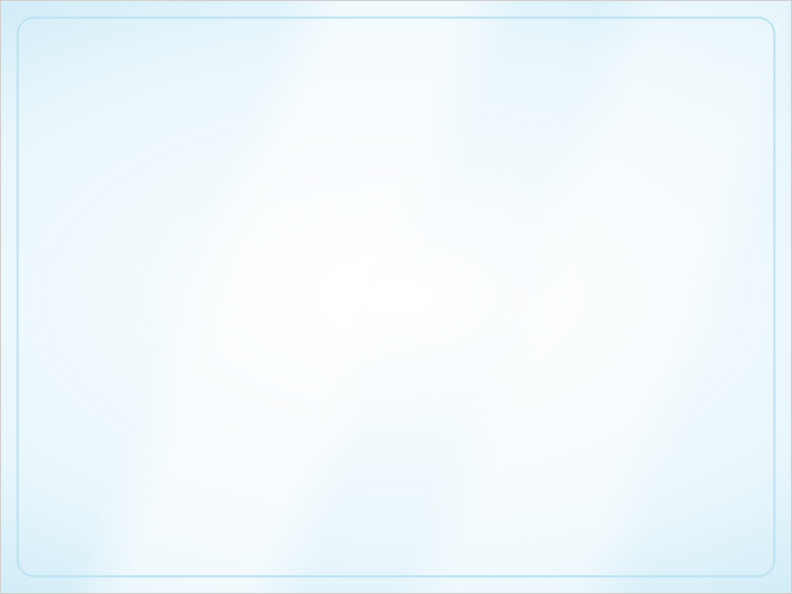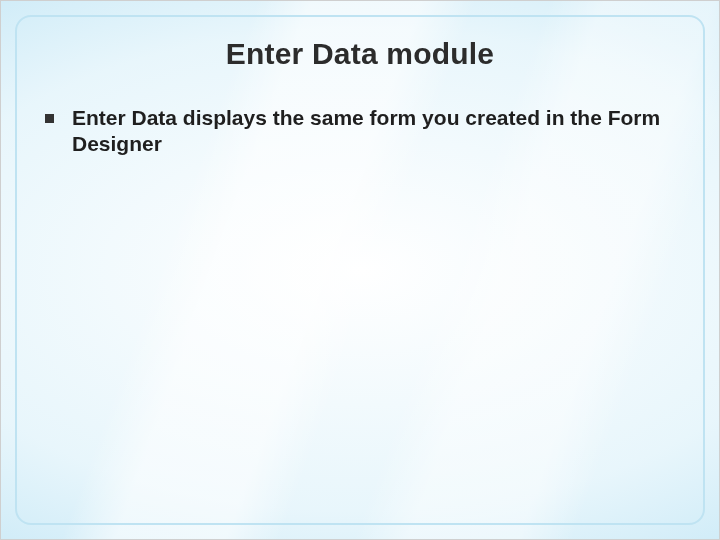--- a/index.html
+++ b/index.html
@@ -92,28 +92,21 @@
   .bullet .text .nb {
     font-weight: 700;
   }
 </style>
 </head>
 <body>
 
 <div class="slide">
   <div class="inner-frame"></div>
 
-  <div class="title">Enter Data module</div>
 
   <div class="content">
 
 
-    <div class="bullet">
-      <div class="marker"></div>
-      <div class="text">
-        <span class="nb">Enter Data</span><span> displays the same form you created in the Form Designer</span>
-      </div>
-    </div>
 
 
 
   </div>
 </div>
 
 </body></html>

